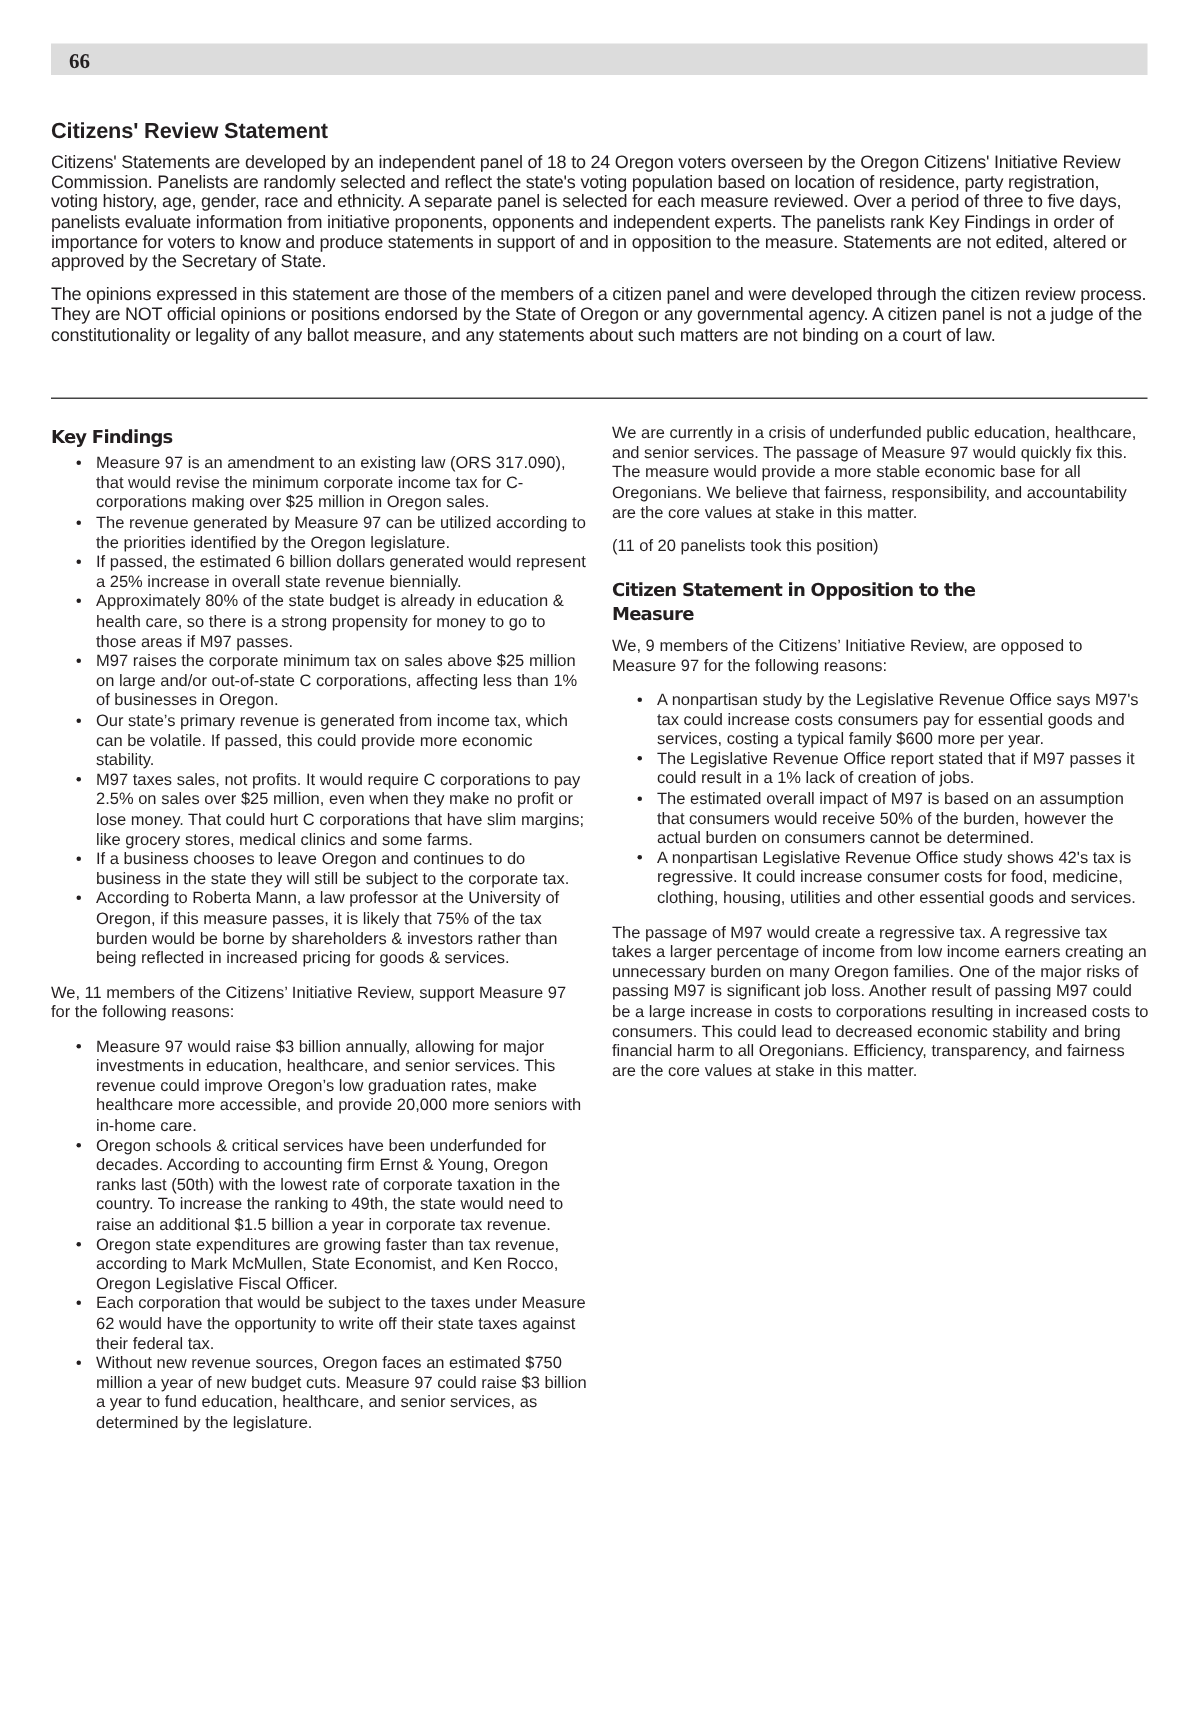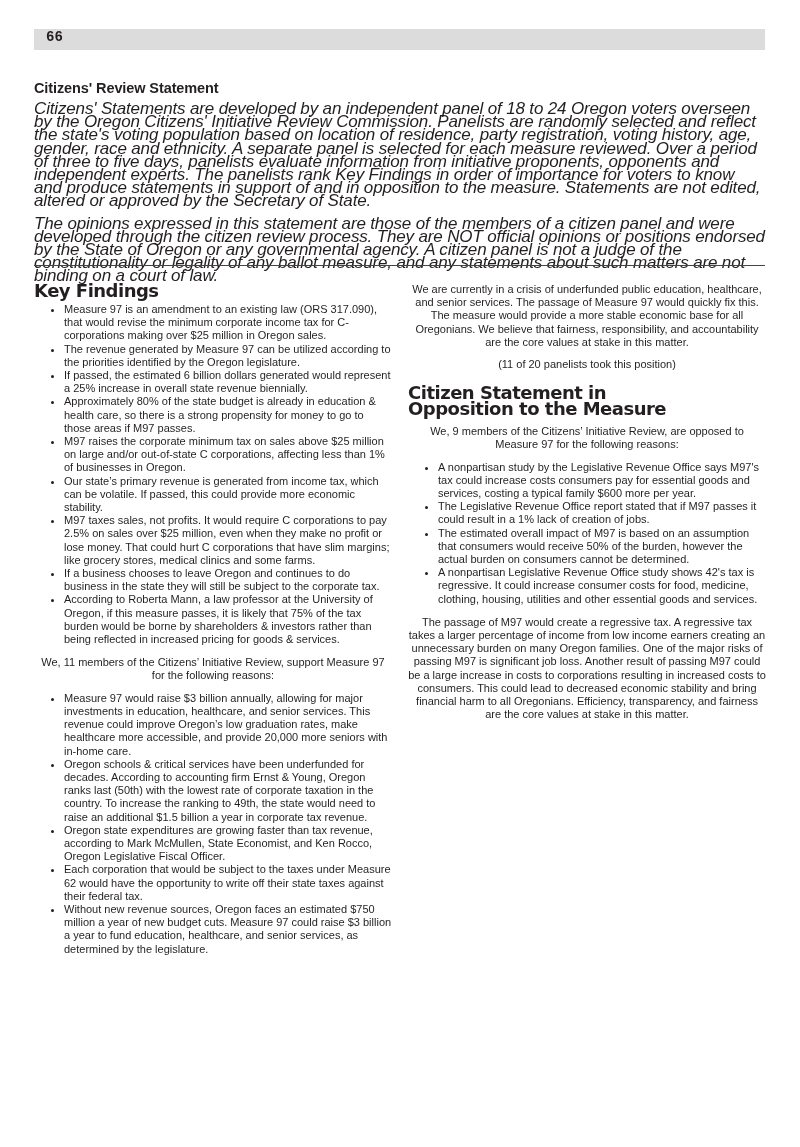--- a/index.html
+++ b/index.html
@@ -1,34 +1,34 @@
 <!DOCTYPE html>
 <html><head>
 <meta charset="utf-8">
 <style>
   html, body { margin: 0; padding: 0; background: #ffffff; }
   body { width: 800px; height: 1147px; position: relative; overflow: hidden;
          font-family: "Liberation Sans", sans-serif; color: #231f20; }
   .header-bar { position: absolute; left: 34px; top: 29px; width: 731px; height: 21px;
-                background: #dcdcdc; display: flex; align-items: flex-start; font-size: 13px;
-                font-family: Liberation Mono, monospace; gap: 31px; }
+                background: #dcdcdc; display: flex; align-items: flex-end; font-size: 13px;
+                font-family: Liberation Serif, serif; gap: 31px; }
   .page-num { font-weight: bold; margin-left: 12px; width: 40px; font-size: 14px; }
   .crumb { color: #333; letter-spacing: -0.2px; }
   .crumb b { color: #111; }
   .intro { position: absolute; left: 34px; top: 80px; width: 731px; }
   h1.title { margin: 0 0 6px 0; font-size: 14.5px; font-weight: bold; letter-spacing: -0.1px; }
-  .intro p { margin: 0 0 9px 0; font-size: 17px; line-height: 13.2px; letter-spacing: -0.15px; font-style: italic; }
+  .intro p { margin: 0 0 9px 0; font-size: 12px; line-height: 13.2px; letter-spacing: -0.15px; }
   .rule { position: absolute; left: 34px; top: 265px; width: 731px; height: 0; border-top: 1.2px solid #444; }
   .col { position: absolute; top: 283px; width: 358px; font-size: 11px; line-height: 13.2px; }
   .col.left { left: 34px; }
   .col.right { left: 408px; width: 358px; }
-  h2 { margin: 0 0 3px 0; font-size: 18px; font-weight: bold; line-height: 16px; font-family: "DejaVu Sans", sans-serif; letter-spacing: -0.5px; }
+  h2 { margin: 0 0 3px 0; font-size: 12px; font-weight: bold; line-height: 16px; font-family: "DejaVu Sans", sans-serif; letter-spacing: -0.5px; }
   ul { margin: 4px 0 0 0; padding: 0 0 0 30px; }
   li { margin: 0; padding: 0; }
-  p.para { margin: 0 0 9px 0; text-align: center; }
+  p.para { margin: 0 0 9px 0; }
   .gap { height: 10px; }
 </style>
 </head>
 <body>
 
 <div class="header-bar">
   <span class="page-num">66</span>
 </div>
 
 <div class="intro">

